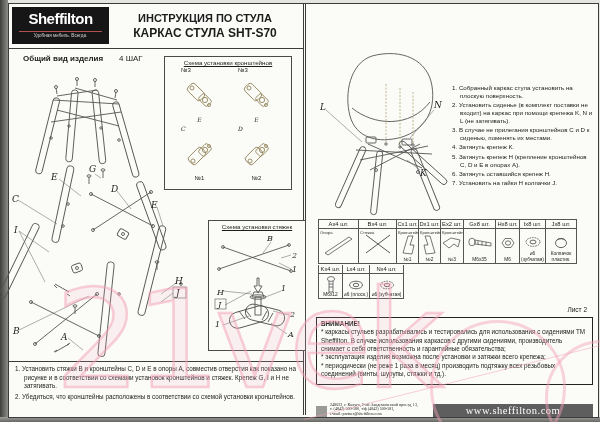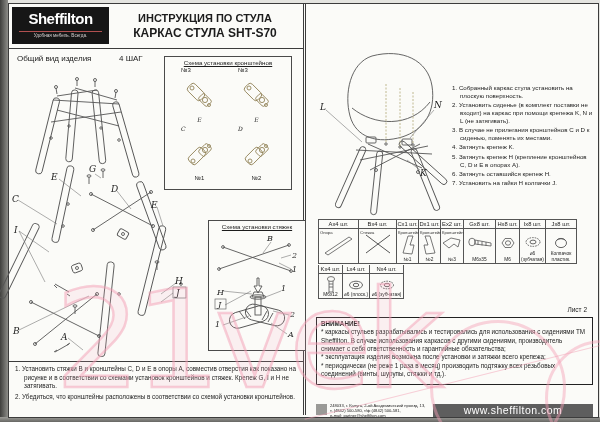--- a/index.html
+++ b/index.html
@@ -16,21 +16,21 @@
   
   #left-page{position:absolute;left:0;top:0;width:294px;height:411px;border-right:1px solid #3c3c3c;}
   #header{position:absolute;left:0;top:0;width:294px;height:44px;border-bottom:1px solid #3c3c3c;}
   #logo{position:absolute;left:3px;top:3px;width:97px;height:37px;background:#161616;color:#fff;
         text-align:center;}
   #logo .lname{font-weight:bold;font-size:15px;letter-spacing:-0.5px;line-height:24px;}
   #logo .ltag{font-size:4.6px;color:#d8d3d3;border-top:1px solid #b05050;margin:0 7px;padding-top:1px;}
   #title{position:absolute;left:102px;top:7px;width:188px;text-align:center;font-weight:bold;}
   #title .t1{font-size:11px;line-height:15px;}
   #title .t2{font-size:12px;line-height:14px;}
-  #overview-label{position:absolute;left:8px;top:50px;font-size:8px;font-weight:normal;}
+  #overview-label{position:absolute;left:14px;top:50px;font-size:8px;font-weight:bold;}
   #step-label{position:absolute;left:110px;top:50px;font-size:8px;}
   .schemebox{position:absolute;border:1px solid #4a4a4a;background:#fbfbf8;z-index:3;}
   #bracket-box{left:155px;top:52px;width:126px;height:132px;}
   #tie-box{left:199px;top:216px;width:96px;height:129px;}
   .schemetitle{font-size:6.2px;text-align:center;text-decoration:underline;margin-top:2px;}
   #bracket-grid{display:grid;grid-template-columns:1fr 1fr;padding:0 6px;}
   .bcell{position:relative;height:58px;text-align:center;}
   .bcell .toplab{position:absolute;top:1px;left:10px;font-size:6px;}
   .bcell .botlab{position:absolute;bottom:1px;left:0;width:100%;font-size:6px;}
   .ser{font-family:"DejaVu Serif",serif;font-style:italic;font-size:7.5px;}
@@ -58,21 +58,21 @@
   .pcap{position:absolute;top:1px;left:1px;font-size:4.2px;color:#333;}
   .plab{position:absolute;bottom:1px;left:0;width:100%;text-align:center;font-size:4.8px;line-height:1.1;}
   .pbody svg{position:absolute;left:50%;top:42%;transform:translate(-50%,-50%);}
   #parts-table2 .pbody svg{top:46%;}
   #sheet-label{position:absolute;right:10px;top:302px;font-size:6.5px;}
   #attention{position:absolute;left:10px;top:313px;width:267px;height:62px;border:1px solid #222;
              padding:2px 4px;font-size:6.3px;line-height:1.33;}
   #attention .atitle{font-weight:bold;}
   #load-bar{position:absolute;left:10px;top:386px;width:277px;height:12px;background:#8f8f8f;
             color:#fff;font-weight:bold;font-size:7.6px;text-align:center;line-height:12px;}
-  #footer{position:absolute;left:10px;top:400px;width:277px;height:13px;display:flex;align-items:flex-start;}
+  #footer{position:absolute;left:10px;top:400px;width:277px;height:13px;display:flex;align-items:flex-end;font-family:Liberation Serif, serif;}
   #footer-logo{width:11px;height:11px;background:#9a9a97;margin-right:3px;flex:none;}
   #address{flex:1;font-size:4.1px;line-height:1.18;color:#222;}
   #web-bar{width:160px;height:13px;background:#5e5e5e;color:#fff;font-size:10.5px;
            text-align:center;line-height:13px;flex:none;letter-spacing:0.5px;}
   
   #watermark{position:absolute;left:55px;top:262px;z-index:50;pointer-events:none;
     font-family:"DejaVu Sans",sans-serif;font-weight:normal;font-size:135px;letter-spacing:-6px;
     color:rgba(246,168,188,0.14);-webkit-text-stroke:2.5px rgba(243,160,182,0.5);}
   .wm-circle{position:absolute;border:3px solid rgba(243,160,182,0.45);border-radius:50%;
     z-index:50;pointer-events:none;}

